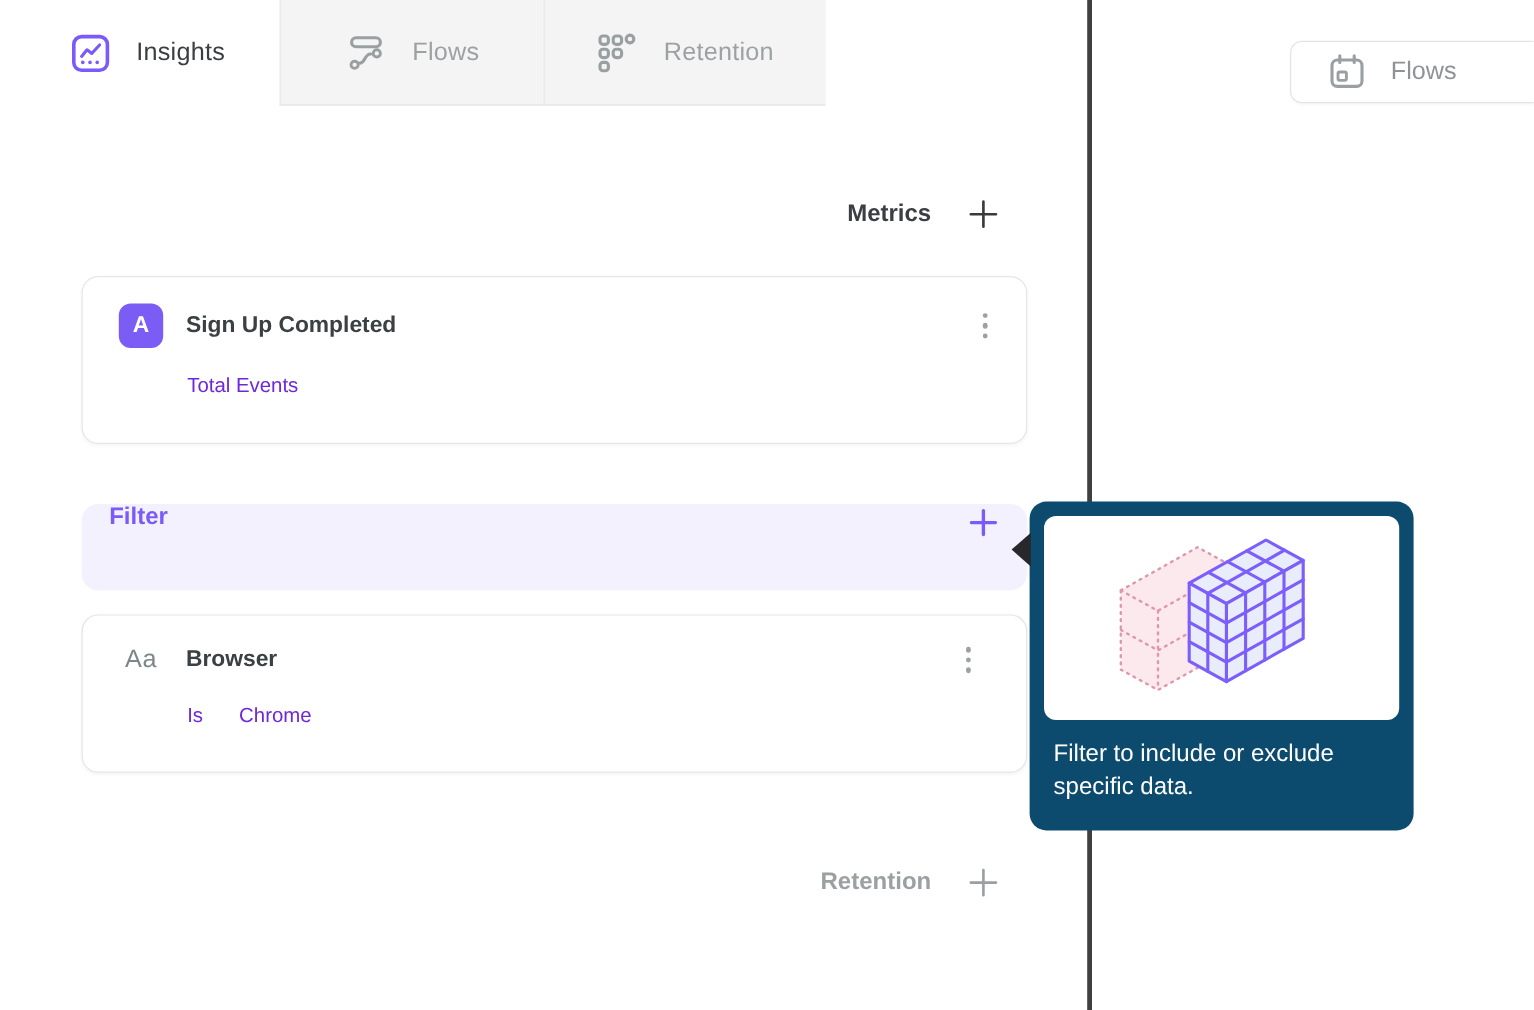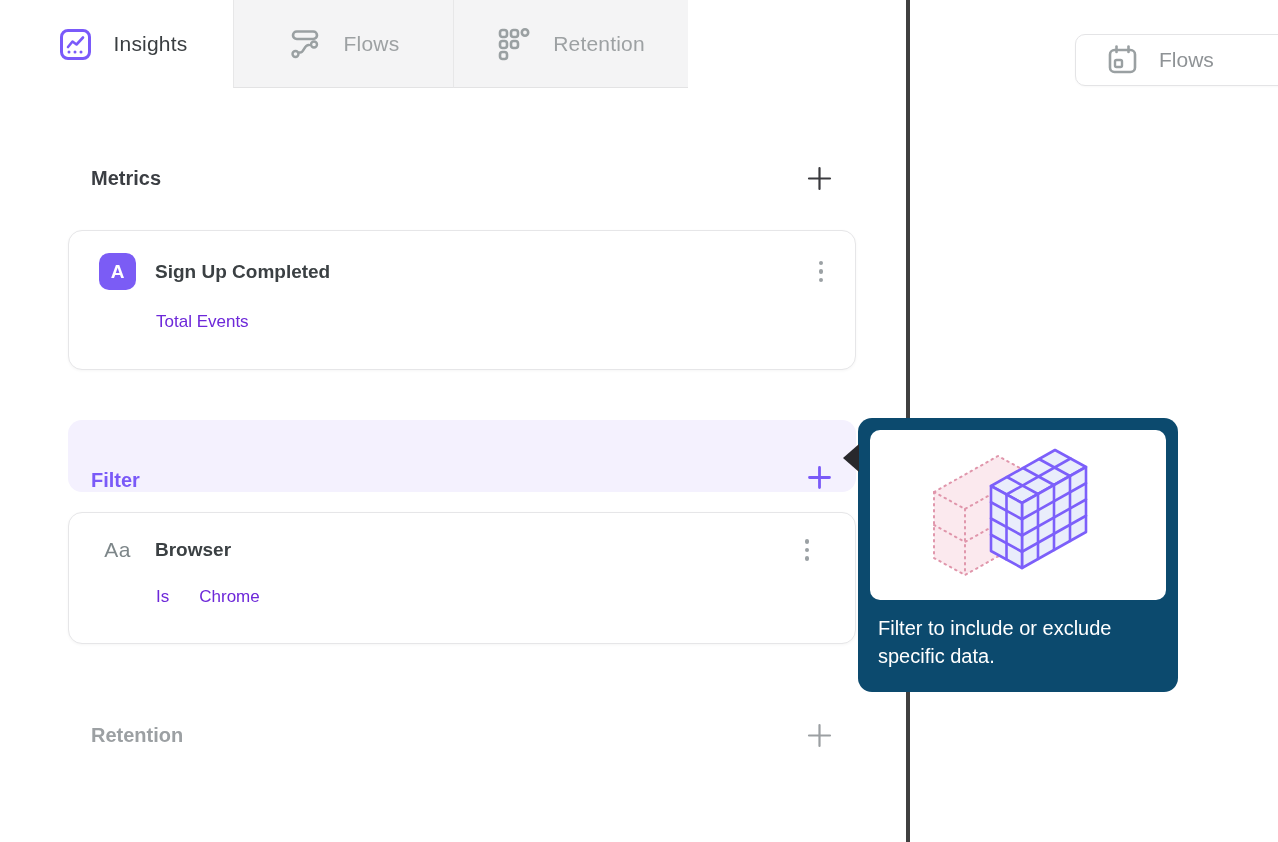--- a/index.html
+++ b/index.html
@@ -27,22 +27,22 @@
 
   
   .date-btn { position:absolute; left:1075px; top:34px; width:230px; height:52px;
     background:#fff; border:1px solid #e4e4e6; border-radius:10px;
     display:flex; align-items:center; gap:20px; padding-left:30px;
     box-shadow:0 1px 2px rgba(0,0,0,.03); cursor:pointer; }
   .date-btn .date-label { font-size:21px; color:#8f9396; }
 
   
   .section-header { position:absolute; left:55px; width:788px; height:40px;
-    display:flex; align-items:center; justify-content:space-between;
-    padding:0 22px 0 23px; }
+    display:flex; align-items:center; justify-content:flex-end;
+    padding:0 22px 0 23px;gap:28px; }
   .sh-metrics { top:158px; }
   .sh-breakdown { top:715px; }
   .section-title { font-size:20px; font-weight:700; color:#3b3e43; }
   .section-title.muted { color:#9ca0a3; }
   .plus-btn { width:30px; height:30px; display:flex; align-items:center;
     justify-content:center; cursor:pointer; background:none; border:none; }
 
   
   .card { position:absolute; left:55px; width:788px; background:#fff;
     border:1px solid #e6e6e8; border-radius:14px;
@@ -57,21 +57,21 @@
     text-align:center; letter-spacing:.5px; }
   .card-title { margin-left:19px; font-size:19px; font-weight:600; color:#3b4043; }
   .kebab { margin-left:auto; display:flex; flex-direction:column; gap:4px;
     padding:4px 6px; cursor:pointer; background:none; border:none; }
   .kebab i { width:4.5px; height:4.5px; border-radius:50%; background:#9ba1a4; display:block; }
   .card-sub { margin:22px 0 0 57px; font-size:17px; color:#6d28d9; }
   .card-sub .op { margin-right:30px; }
 
   
   .filter-row { position:absolute; left:55px; top:420px; width:788px; height:72px;
-    background:#f4f1fe; border-radius:14px; display:flex; align-items:flex-end;
+    background:#f4f1fe; border-radius:14px; display:flex; align-items:flex-start;
     justify-content:space-between; padding:0 22px 0 23px; }
   .filter-row .section-title { color:#7a5af8; }
 
   
   .tooltip { position:absolute; left:858px; top:418px; width:320px;
     background:#0c4a6e; border-radius:14px; padding:12px 12px 22px 12px; z-index:10; }
   .tooltip-arrow { position:absolute; left:-15px; top:26px; width:0; height:0;
     border-top:14px solid transparent; border-bottom:14px solid transparent;
     border-right:16px solid #28282c; }
   .tooltip-img { width:296px; height:170px; background:#fff; border-radius:10px;

